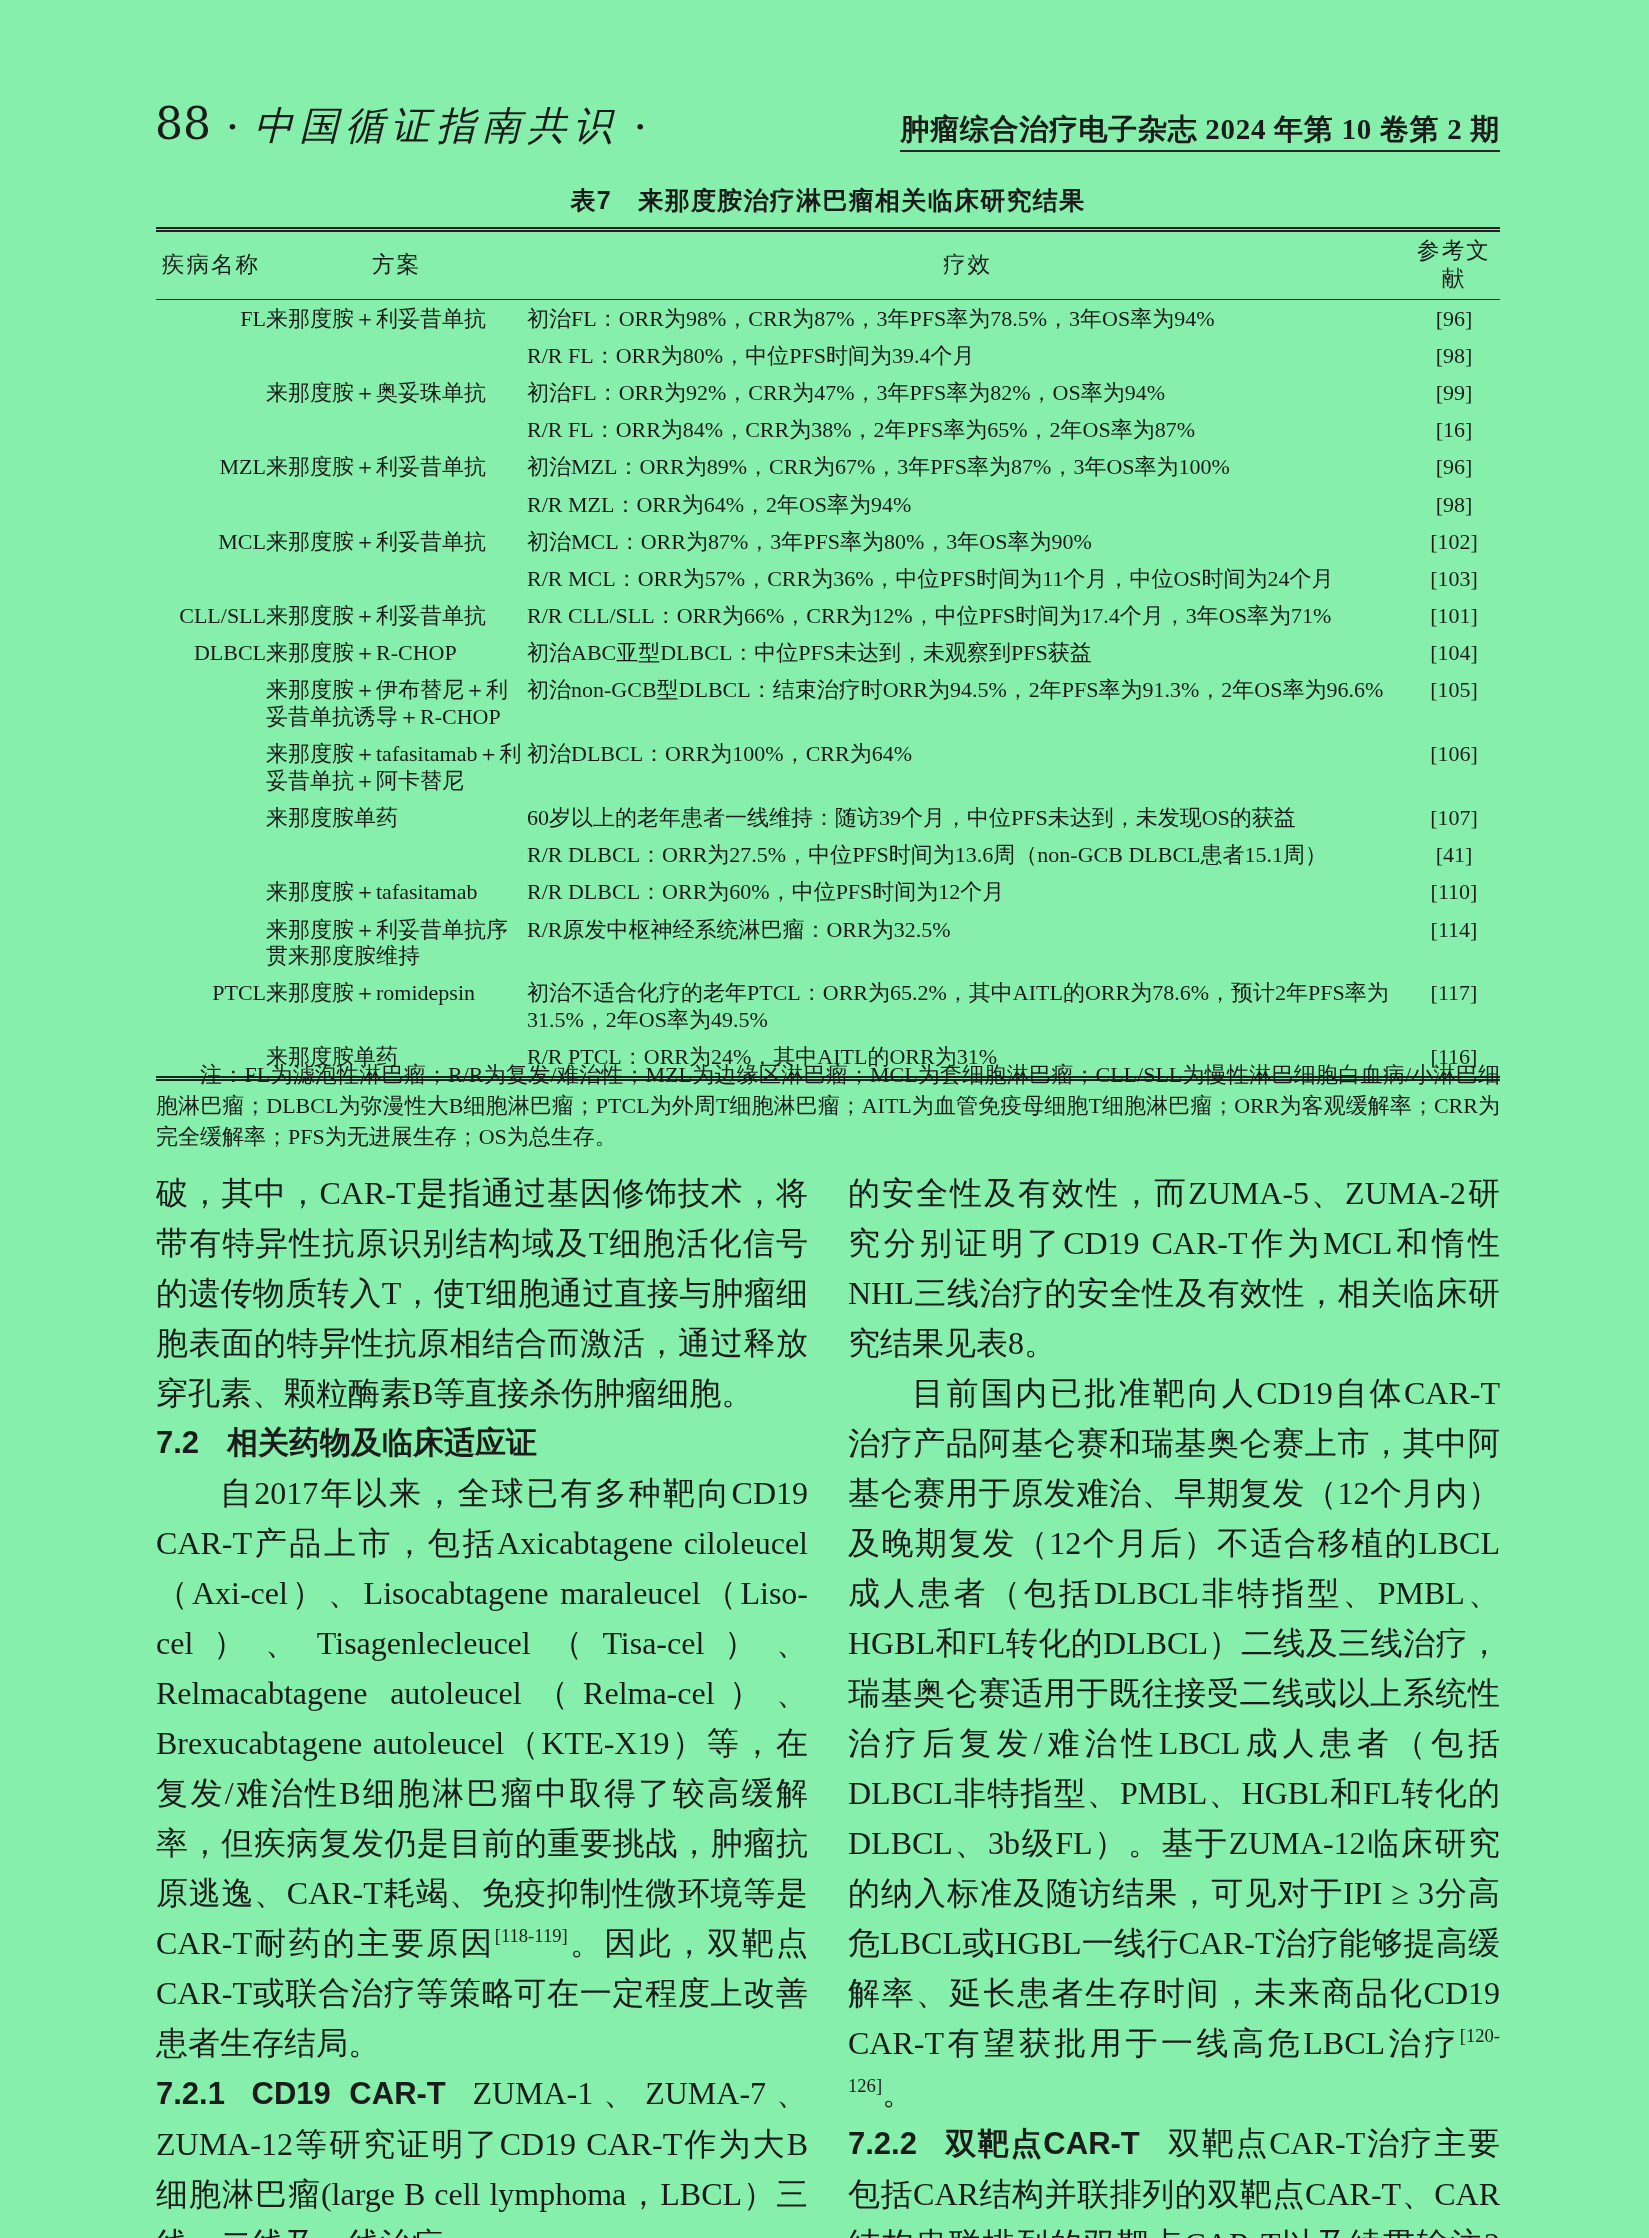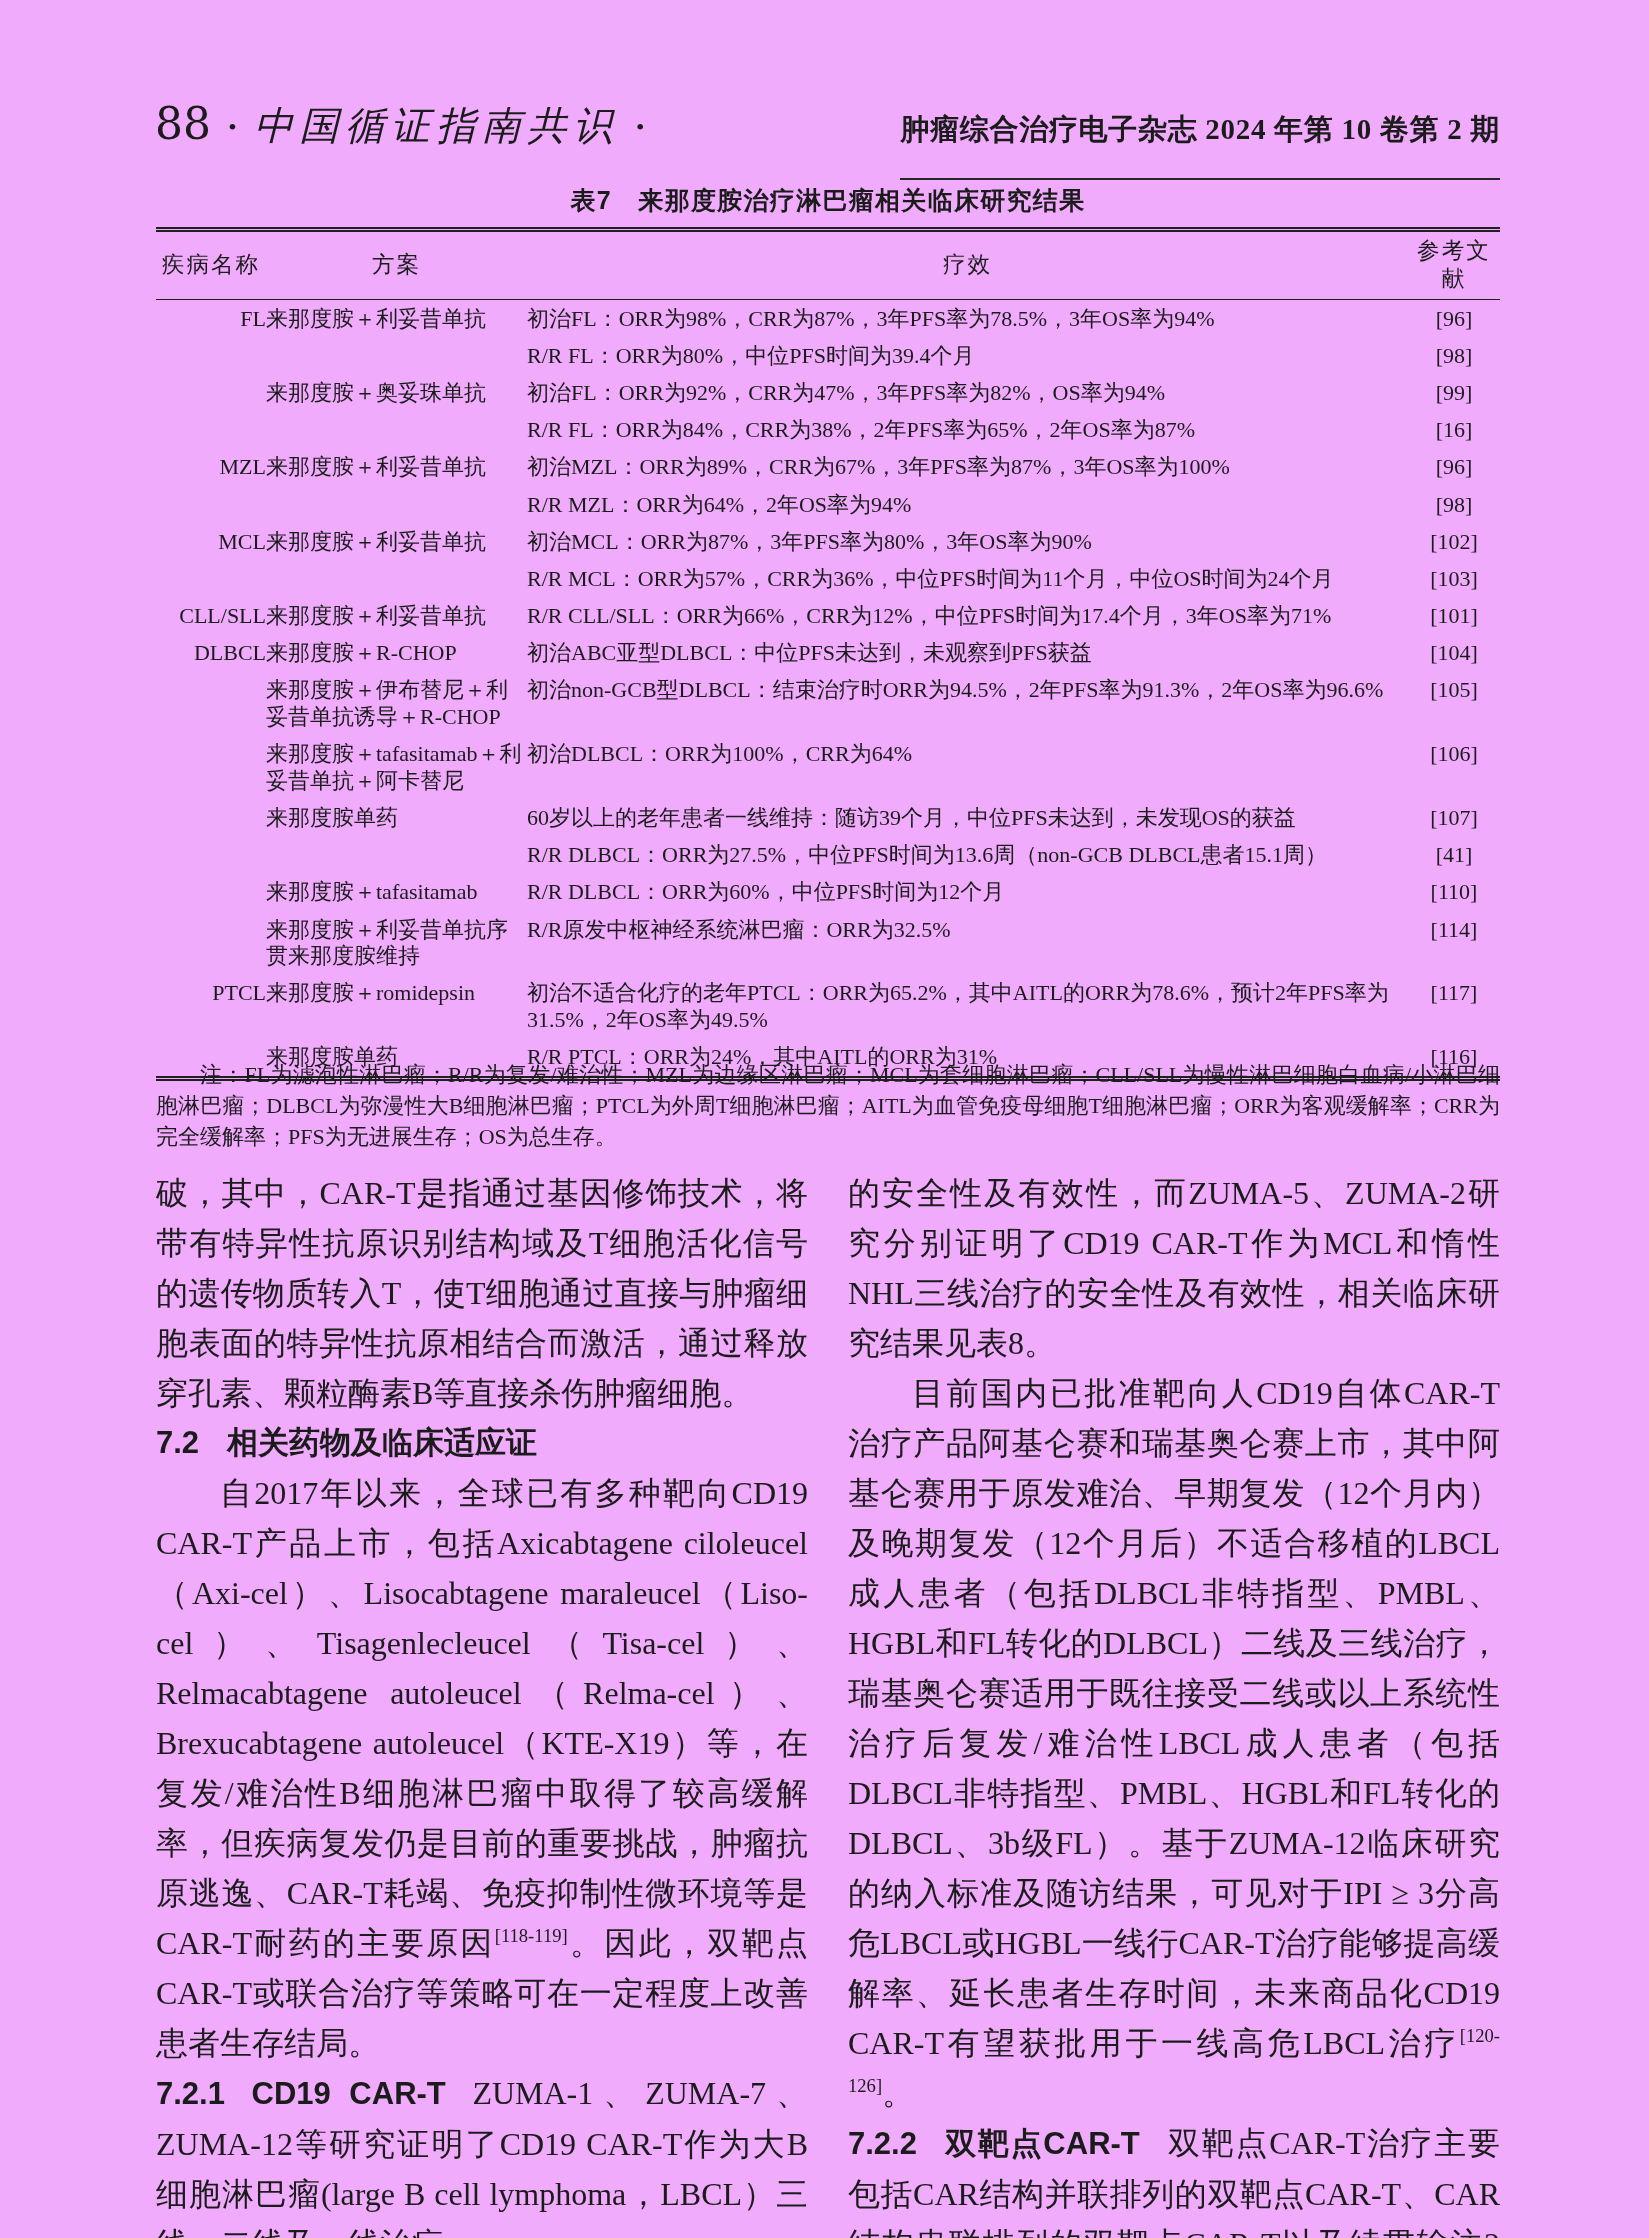--- a/index.html
+++ b/index.html
@@ -1,35 +1,35 @@
 <!DOCTYPE html>
 <html lang="zh" style="font-size:10.6px"><head>
 <meta charset="utf-8">
 <style>
   html,body{margin:0;padding:0;background:#e8e8e6;}
   .page{
-    position:relative;width:1650px;height:2239px;background:#f0abfc;
+    position:relative;width:1650px;height:2239px;background:#86efac;
     font-family:"Liberation Serif","DejaVu Serif",serif;color:#1b1b1b;
     overflow:hidden;
   }
   
   .header-left{
     position:absolute;left:155px;top:98px;display:flex;align-items:baseline;
     white-space:nowrap;
   }
   .pagenum{font-size:44px;font-family:"DejaVu Serif","Liberation Serif",serif;}
   .head-bullet{font-size:24px;margin:0 17.3px;transform:translateY(-4px);}
   .brand{
     font-size:39px;font-weight:normal;font-style:italic;letter-spacing:6.6px;
     font-family:"Liberation Serif","DejaVu Serif",serif;
   }
   .header-right{
     position:absolute;right:150px;top:110px;
     font-size:29px;font-weight:bold;letter-spacing:0.7px;
-    padding-bottom:28px;border-bottom:2.7px solid #262626;white-space:nowrap;
+    padding-bottom:0;border-bottom:2.7px solid #262626;white-space:nowrap;
   }
   
   .table-title{
     position:absolute;left:156px;top:184px;width:1344px;text-align:center;
     font-size:25px;font-weight:bold;
     font-family:"Liberation Sans","DejaVu Sans",sans-serif;letter-spacing:1.3px;
   }
   .tblwrap{position:absolute;left:156px;top:227px;width:1344px;}
   table.tbl{
     width:100%;border-collapse:collapse;table-layout:fixed;

